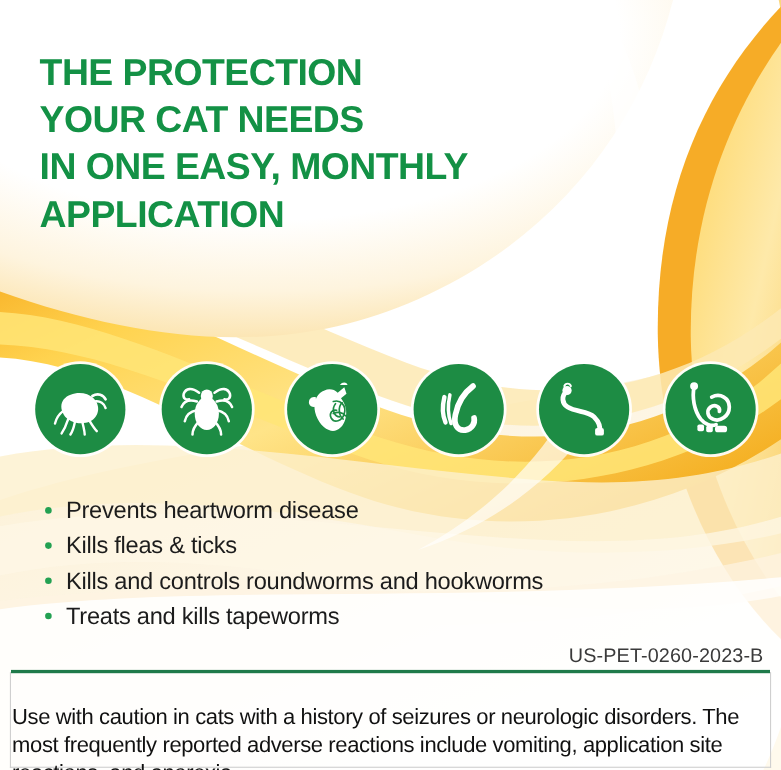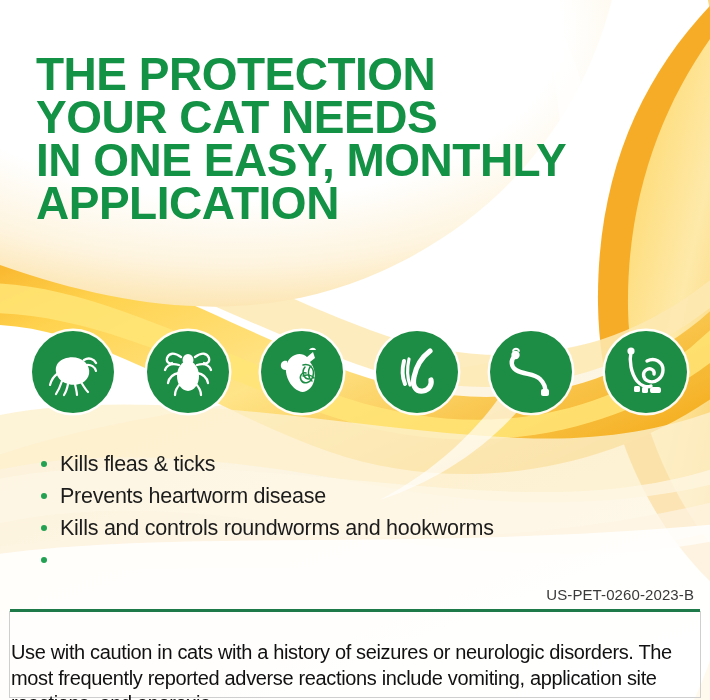--- a/index.html
+++ b/index.html
@@ -31,21 +31,21 @@
   
   .headline {
     position: absolute;
     left: 36px;
     top: 22px;
     z-index: 5;
     width: 560px;
     color: #139145;
     font-family: "Liberation Sans", sans-serif;
     font-weight: bold;
-    font-size: 46px;
+    font-size: 34px;
     line-height: 43px;
     letter-spacing: -0.5px;
     text-transform: uppercase;
     white-space: pre-line;
   }
 
   
   .icon-row {
     position: absolute;
     left: 32px;
@@ -100,21 +100,21 @@
     background: #23a152;
   }
 
   
   .code {
     position: absolute;
     right: 16px;
     top: 586px;
     z-index: 6;
     font-family: "Liberation Sans", sans-serif;
-    font-size: 15px;
+    font-size: 18px;
     color: #3a3a3a;
     letter-spacing: 0.1px;
   }
 
   
   .rule {
     position: absolute;
     left: 10px;
     right: 10px;
     top: 609px;
@@ -330,32 +330,33 @@
           <rect x="33" y="44" width="11" height="6" rx="2.6"></rect>
         </g>
       </svg>
     </div>
 
   </div>
 
   <ul class="bullets">
     <li>
       <span class="dot"></span>
-      <span>Kills fleas &amp; ticks</span>
+      <span>Prevents heartworm disease</span>
     </li>
     <li>
       <span class="dot"></span>
-      <span>Prevents heartworm disease</span>
+      <span>Kills fleas &amp; ticks</span>
     </li>
     <li>
       <span class="dot"></span>
       <span>Kills and controls roundworms and hookworms</span>
     </li>
     <li>
       <span class="dot"></span>
+      <span>Treats and kills tapeworms</span>
     </li>
   </ul>
 
   <div class="code">US-PET-0260-2023-B</div>
 
   <div class="rule"></div>
 
   <div class="caution-frame"></div>
 
   <p class="caution">Use with caution in cats with a history of seizures or neurologic disorders. The most frequently reported adverse reactions include vomiting, application site reactions, and anorexia.</p>

